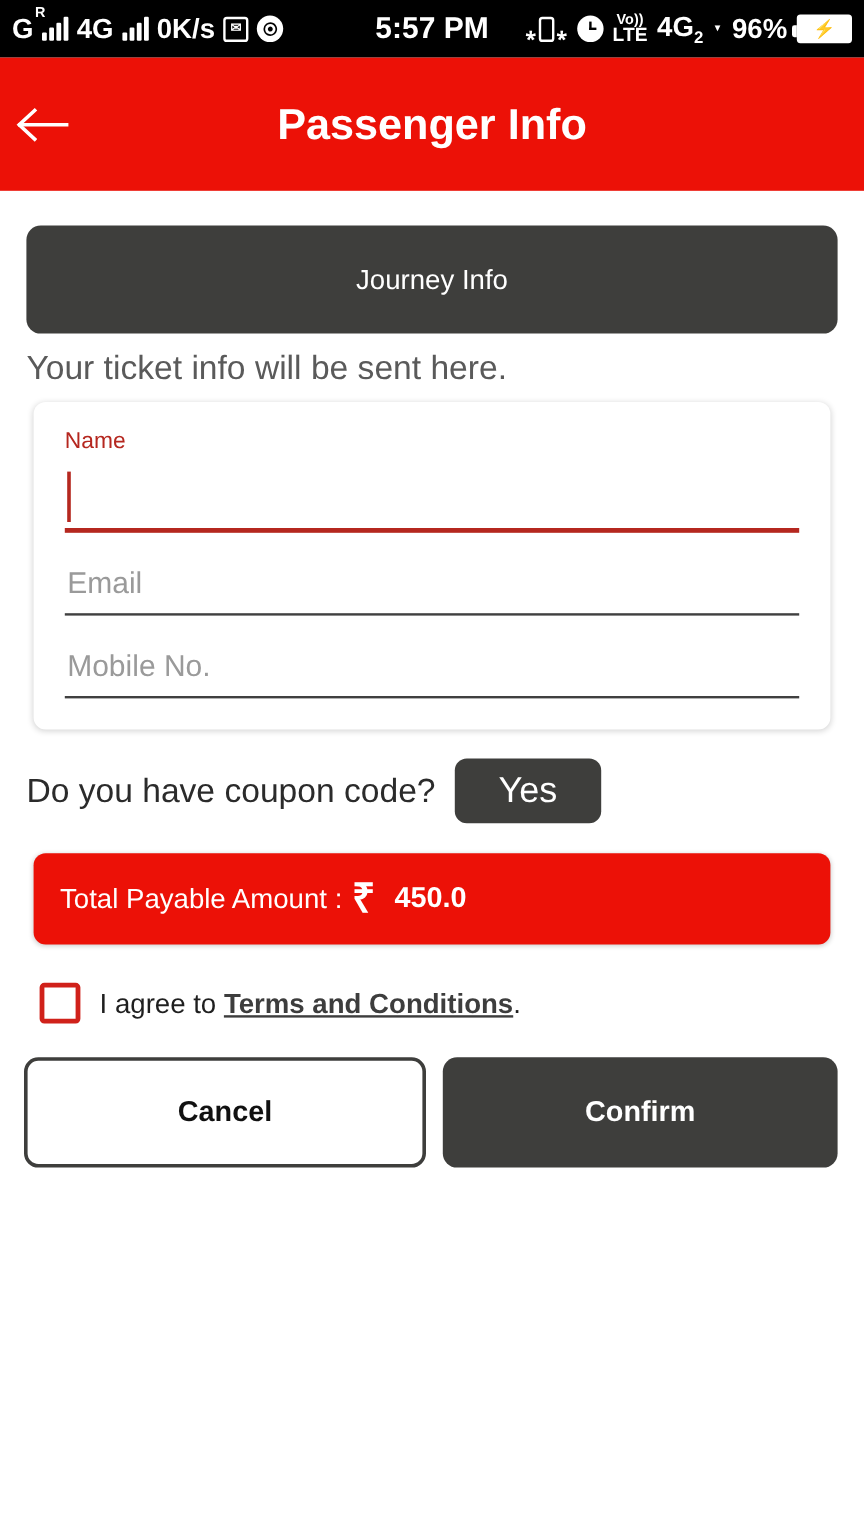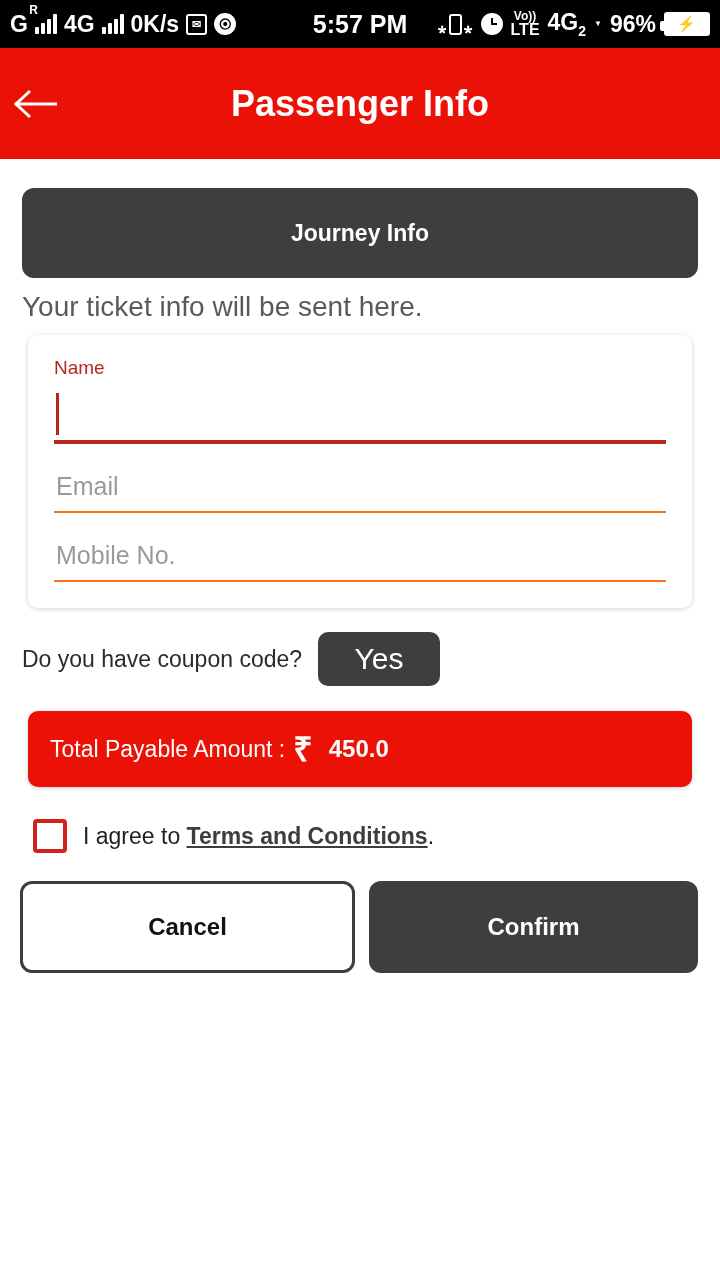--- a/index.html
+++ b/index.html
@@ -156,21 +156,21 @@
   .journey-btn {
     margin: 29px 22px 0 22px;
     height: 90px;
     background: #3E3E3C;
     border-radius: 12px;
     display: flex;
     align-items: center;
     justify-content: center;
     color: #ffffff;
     font-size: 23px;
-    font-weight: bold;
+    font-weight: normal;
     cursor: pointer;
     border: none;
     width: calc(100% - 44px);
     font-family: "Liberation Sans", sans-serif;
   }
 
   .helper-text {
     margin: 13px 0 0 22px;
     color: #5a5a5a;
     font-size: 28px;
@@ -196,21 +196,21 @@
 
   .field-input {
     width: 100%;
     border: none;
     outline: none;
     background: transparent;
     font-family: "Liberation Sans", sans-serif;
     font-size: 25px;
     color: #2b2b2b;
     padding: 6px 0 10px 2px;
-    border-bottom: 2px solid #f97316;
+    border-bottom: 2px solid #404040;
   }
   .field-input::placeholder { color: #9a9a9a; }
 
   .field.focused .field-input {
     border-bottom: 4px solid #B5271F;
     caret-color: #B5271F;
     padding-bottom: 18px;
   }
   .caret {
     position: absolute;
@@ -219,21 +219,21 @@
     width: 3px;
     height: 42px;
     background: #B5271F;
   }
 
   .coupon-row {
     display: flex;
     align-items: center;
     margin: 24px 0 0 22px;
   }
-  .coupon-label { font-size: 23px; color: #2b2b2b; text-align: center; }
+  .coupon-label { font-size: 28px; color: #2b2b2b; text-align: center; }
   .coupon-yes {
     margin-left: 16px;
     background: #3E3E3C;
     color: #ffffff;
     border: none;
     border-radius: 10px;
     width: 122px;
     height: 54px;
     font-size: 30px;
     font-family: "Liberation Sans", sans-serif;

